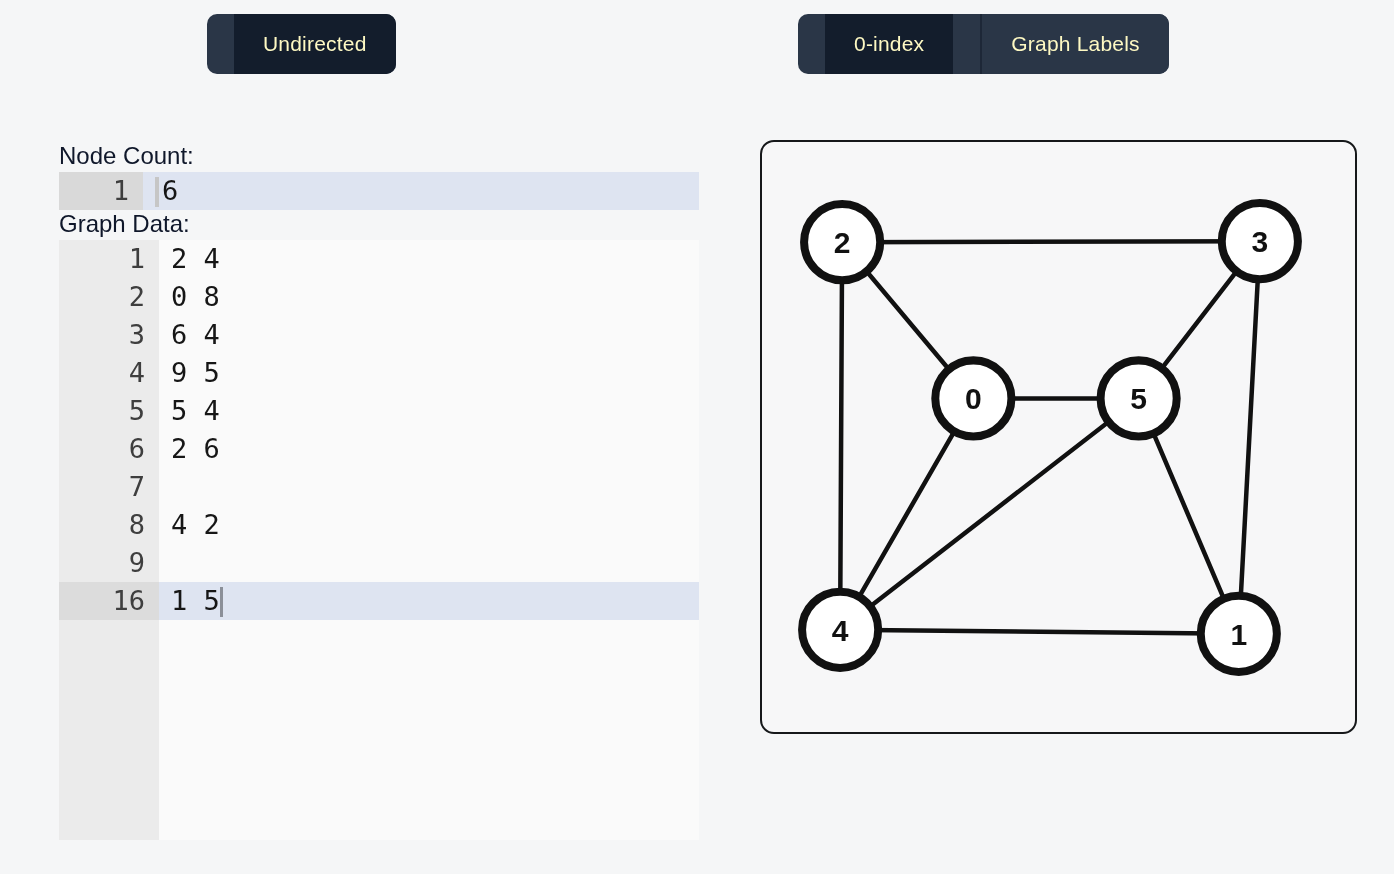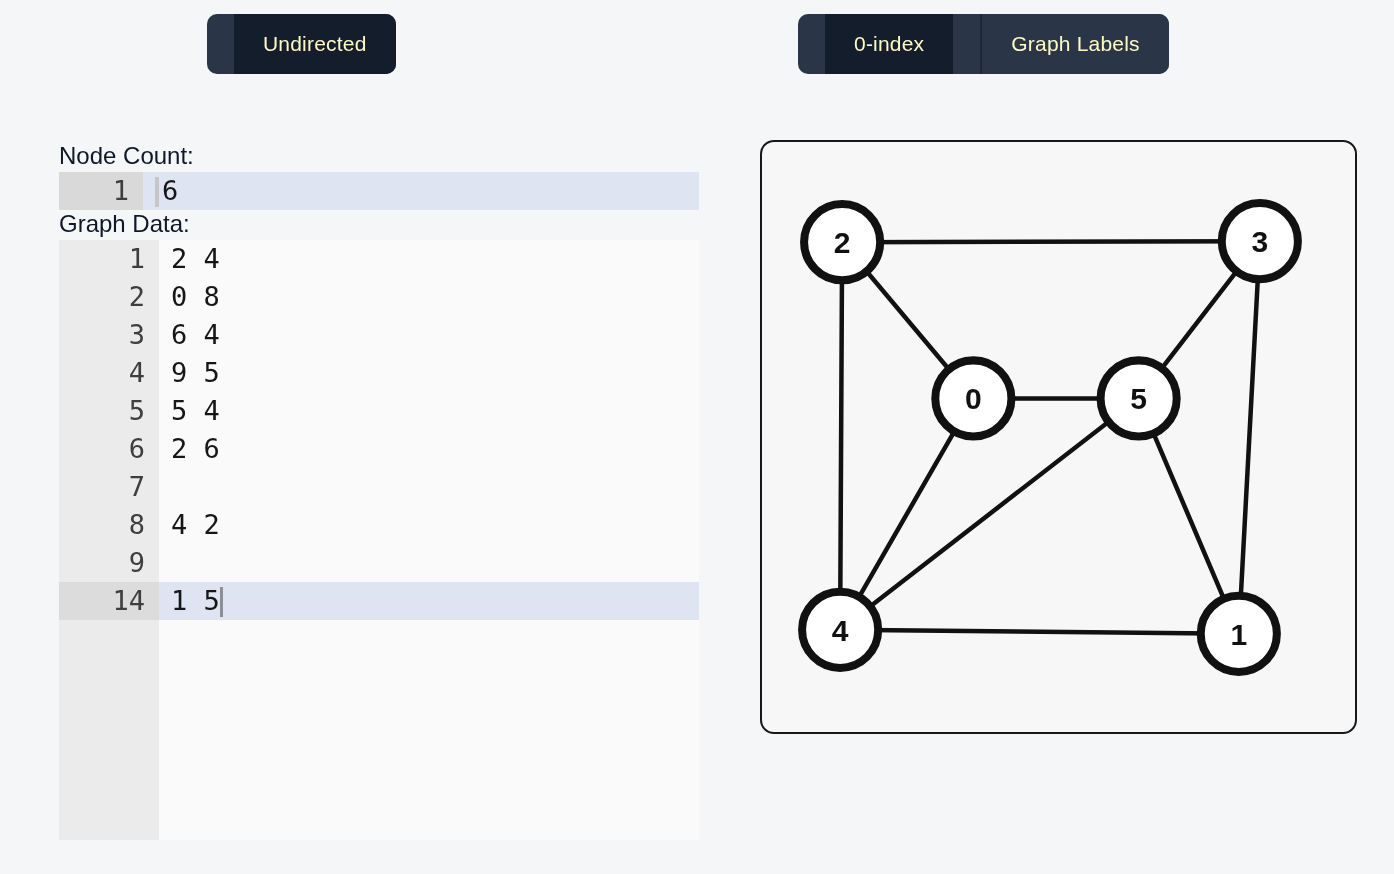--- a/index.html
+++ b/index.html
@@ -180,21 +180,21 @@
           <div class="gutter-cell">7</div>
         </div>
         <div class="code-row">
           <div class="gutter-cell">8</div>
           <div class="content-cell">4 2</div>
         </div>
         <div class="code-row">
           <div class="gutter-cell">9</div>
         </div>
         <div class="code-row active">
-          <div class="gutter-cell">14</div>
+          <div class="gutter-cell">16</div>
           <div class="content-cell">1 5<span class="caret"></span></div>
         </div>
       </div>
   </div>
 </div>
 
 <div class="graph-canvas">
   <svg id="graph-svg" viewBox="0 0 592 589">
       <line x1="80" y1="100" x2="78" y2="487" class="graph-edge"></line>
       <line x1="211" y1="256" x2="80" y2="100" class="graph-edge"></line>

